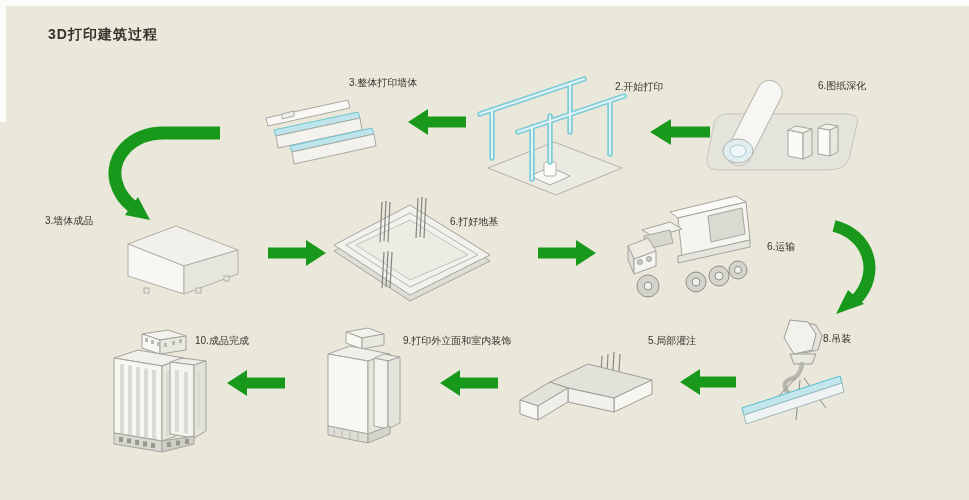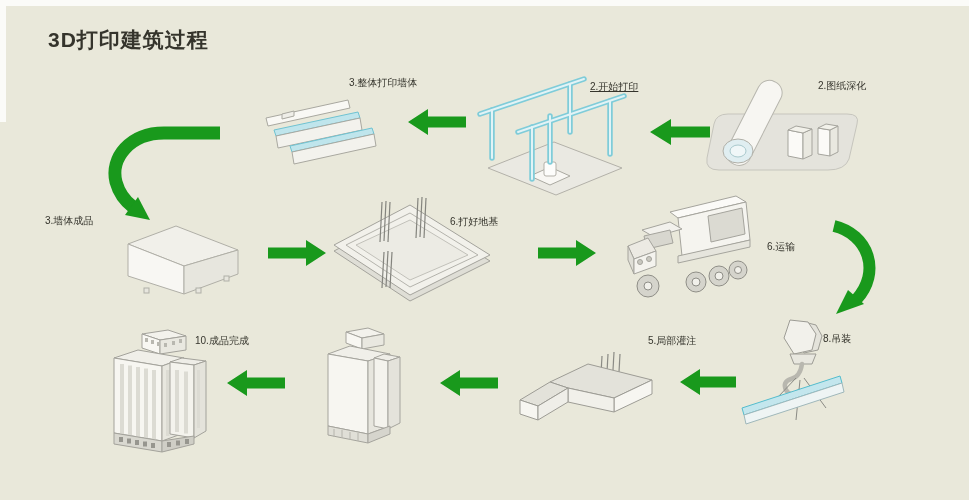--- a/index.html
+++ b/index.html
@@ -4,38 +4,38 @@
 <style>
   :root{
     --background:#e9e8da; --arrow-green:#19991c; --text:#35342c;
     --cyan-light:#bfe5ec; --cyan-stroke:#62c2d2; --gray-fill:#f4f3ee;
     --gray-side:#e7e6de; --gray-stroke:#a6a59d;
   }
   html,body{margin:0;padding:0;}
   body{font-family:"Liberation Sans","DejaVu Sans",sans-serif;}
   #canvas{position:relative;width:969px;height:500px;background:var(--background);overflow:hidden;}
   .edge{position:absolute;background:#fbfbf8;}
-  #page-title{position:absolute;left:48px;top:26px;font-size:21px;font-weight:bold;color:var(--text);letter-spacing:1px;white-space:nowrap;}
+  #page-title{position:absolute;left:48px;top:26px;font-size:14px;font-weight:bold;color:var(--text);letter-spacing:1px;white-space:nowrap;}
   .step-label{position:absolute;font-size:10px;color:var(--text);white-space:nowrap;}
   .abs{position:absolute;}
   .arrow{fill:var(--arrow-green);}
   .astroke{stroke:var(--arrow-green);fill:none;}
   svg{display:block;overflow:visible;}
 </style>
 </head>
 <body>
 
 <div id="canvas">
 
   <div class="edge" style="left:0;top:0;width:969px;height:6px;"></div>
   <div class="edge" style="left:0;top:0;width:6px;height:122px;"></div>
 
   <div id="page-title">3D打印建筑过程</div>
 
-  <span class="step-label" style="left:818px;top:79px;">2.图纸深化</span>
+  <span class="step-label" style="left:818px;top:79px;">6.图纸深化</span>
   <svg class="abs" style="left:700px;top:84px;" width="170" height="95" viewBox="0 0 170 95">
     <path d="M28,30 Q16,30 14,40 L7,74 Q5,86 19,86 L128,86 Q145,86 149,75 L157,40 Q160,30 147,30 Z" fill="#e4e3dc" stroke="#c6c5bd" stroke-width="1"></path>
     <g transform="rotate(27 52 40)">
       <rect x="41" y="-8" width="25" height="92" rx="12" fill="#f7f6f2" stroke="#b7b6ae" stroke-width="1"></rect>
     </g>
     <ellipse cx="38" cy="67" rx="15" ry="12" fill="#e0eef1" stroke="#b0afa7" stroke-width="1"></ellipse>
     <ellipse cx="38" cy="67" rx="8" ry="6" fill="#f0f7f8" stroke="#a9c9cd" stroke-width="1"></ellipse>
     <g stroke="#a5a49d" stroke-width="1">
       <polygon points="88,46 88,72 103,75 103,49" fill="#fbfaf7"></polygon>
       <polygon points="103,49 103,75 112,71 112,45" fill="#e9e8e0"></polygon>
@@ -43,21 +43,21 @@
       <polygon points="118,44 118,70 130,72 130,46" fill="#fbfaf7"></polygon>
       <polygon points="130,46 130,72 138,68 138,42" fill="#e9e8e0"></polygon>
       <polygon points="118,44 126,40 138,42 130,46" fill="#f2f1ea"></polygon>
     </g>
   </svg>
 
   <svg class="abs" style="left:650px;top:118px;" width="60" height="28" viewBox="0 0 60 28">
     <polygon class="arrow" points="0,14 21,1 21,8.5 60,8.5 60,19.5 21,19.5 21,27"></polygon>
   </svg>
 
-  <span class="step-label" style="left:590px;top:80px;text-decoration:underline;">2.开始打印</span>
+  <span class="step-label" style="left:615px;top:80px;">2.开始打印</span>
   <svg class="abs" style="left:472px;top:62px;" width="160" height="140" viewBox="0 0 160 140">
     <polygon points="16,106 82,80 150,106 84,133" fill="#eae9e2" stroke="#b3b1a9" stroke-width="1"></polygon>
     <polygon points="58,114 78,105 98,114 78,123" fill="#f8f7f3" stroke="#aaa9a1" stroke-width="1"></polygon>
     <rect x="72" y="100" width="12" height="14" rx="2" fill="#fdfdfb" stroke="#b3b1a9" stroke-width="1"></rect>
     <g class="gantry" stroke="#7fccd9" stroke-width="5.5" stroke-linecap="round" fill="none">
       <path d="M8,52 L112,17"></path>
       <path d="M46,70 L152,34"></path>
       <path d="M20,48 L20,96"></path>
       <path d="M98,22 L98,70"></path>
       <path d="M60,65 L60,117"></path>
@@ -203,20 +203,21 @@
       <polygon points="4,48 34,30 52,36 22,54" fill="#e3e2da"></polygon>
       <polygon points="4,48 22,54 22,68 4,62" fill="#f7f6f1"></polygon>
       <polygon points="22,54 52,36 52,50 22,68" fill="#efeee8"></polygon>
     </g>
   </svg>
 
   <svg class="abs" style="left:440px;top:369px;" width="58" height="28" viewBox="0 0 58 28">
     <polygon class="arrow" points="0,14 20,1 20,8.5 58,8.5 58,19.5 20,19.5 20,27"></polygon>
   </svg>
 
+  <span class="step-label" style="left:403px;top:334px;">9.打印外立面和室内装饰</span>
   <svg class="abs" style="left:316px;top:326px;" width="100" height="125" viewBox="0 0 100 125">
     <g stroke="#a5a49d" stroke-width="1">
       <polygon points="30,6 52,2 68,8 46,12" fill="#f3f2ec"></polygon>
       <polygon points="30,6 30,17 46,23 46,12" fill="#f8f7f2"></polygon>
       <polygon points="46,12 46,23 68,19 68,8" fill="#e9e8e0"></polygon>
       <polygon points="12,28 34,20 74,28 52,35" fill="#f0efe9"></polygon>
       <polygon points="12,28 12,100 52,108 52,35" fill="#f7f6f1"></polygon>
       <polygon points="52,35 52,108 74,100 74,28" fill="#e7e6de"></polygon>
       <polygon points="58,32 68,28 84,31 72,35" fill="#eeede7"></polygon>
       <polygon points="58,32 58,100 72,103 72,35" fill="#f4f3ed"></polygon>

